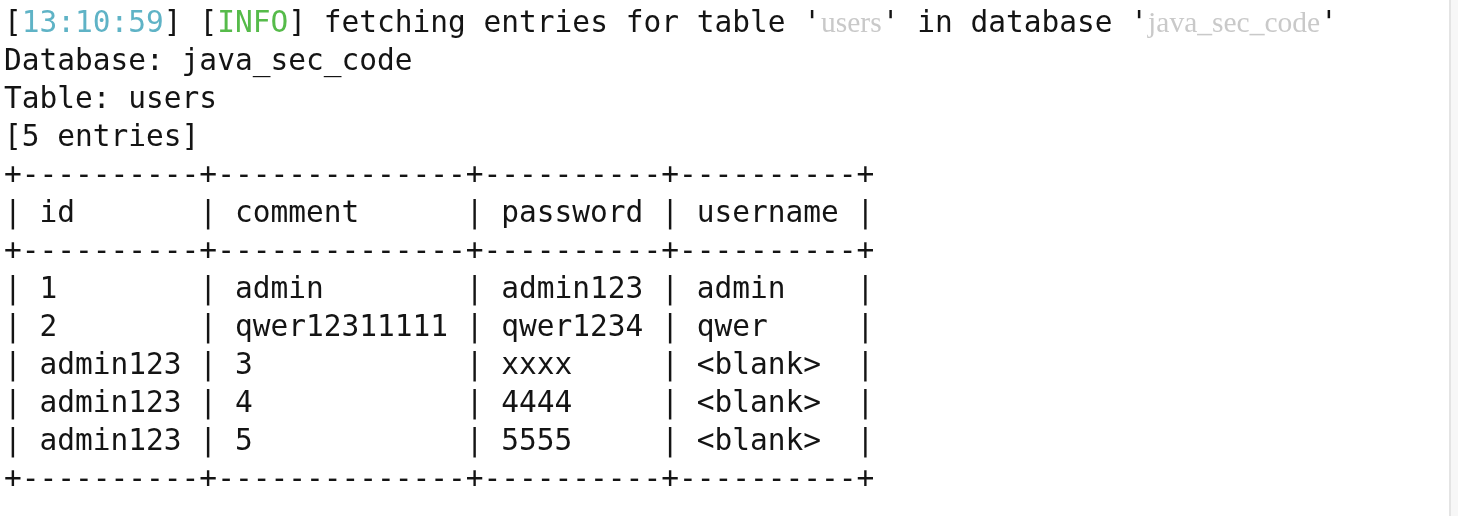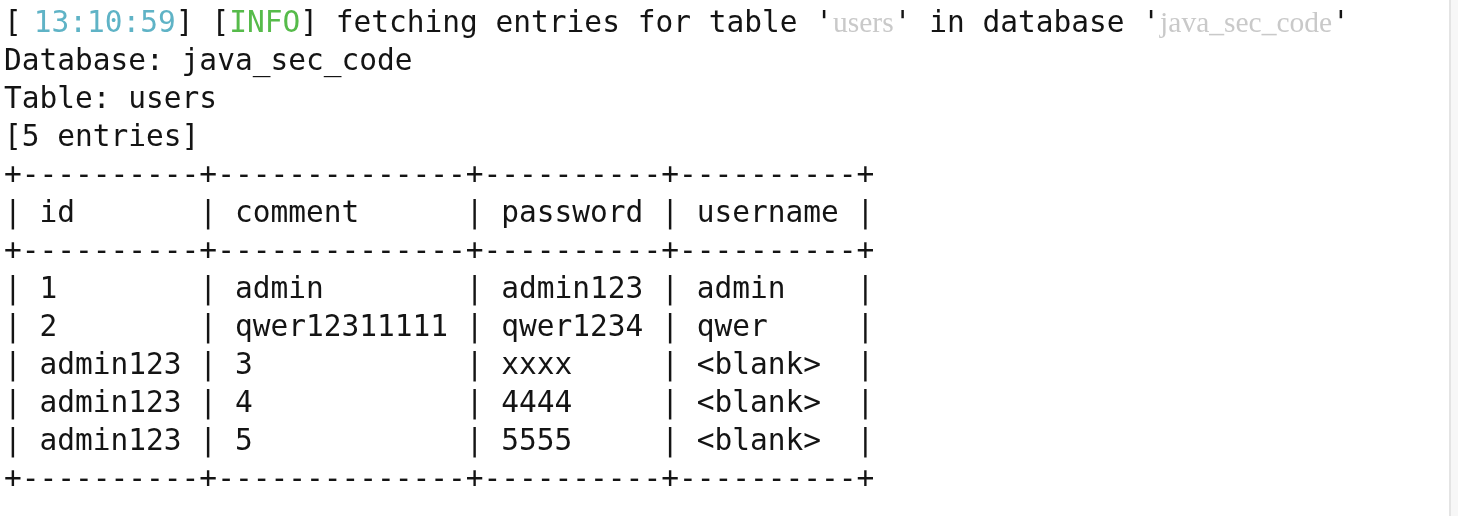--- a/index.html
+++ b/index.html
@@ -17,21 +17,21 @@
     font-family: "DejaVu Sans Mono", "Liberation Mono", monospace;
     font-size: 29.5px;
     line-height: 38px;
     color: var(--text, #141414);
     white-space: pre;
   }
   .line {
     font: inherit;
     white-space: pre;
   }
-  .ts   { color: var(--ts, #5fb3c6); margin-left: 12px; }
+  .ts   { color: var(--ts, #5fb3c6); }
   .lvl  { color: var(--info, #56bb4a); }
   .muted{ color: var(--muted, #c9c9c9); font-family: Liberation Serif, serif; }
   .scrollbar-area {
     position: absolute;
     top: 0;
     right: 0;
     width: 9px;
     height: 516px;
     background: #f7f7f7;
     border-left: 2px solid #e4e4e4;

